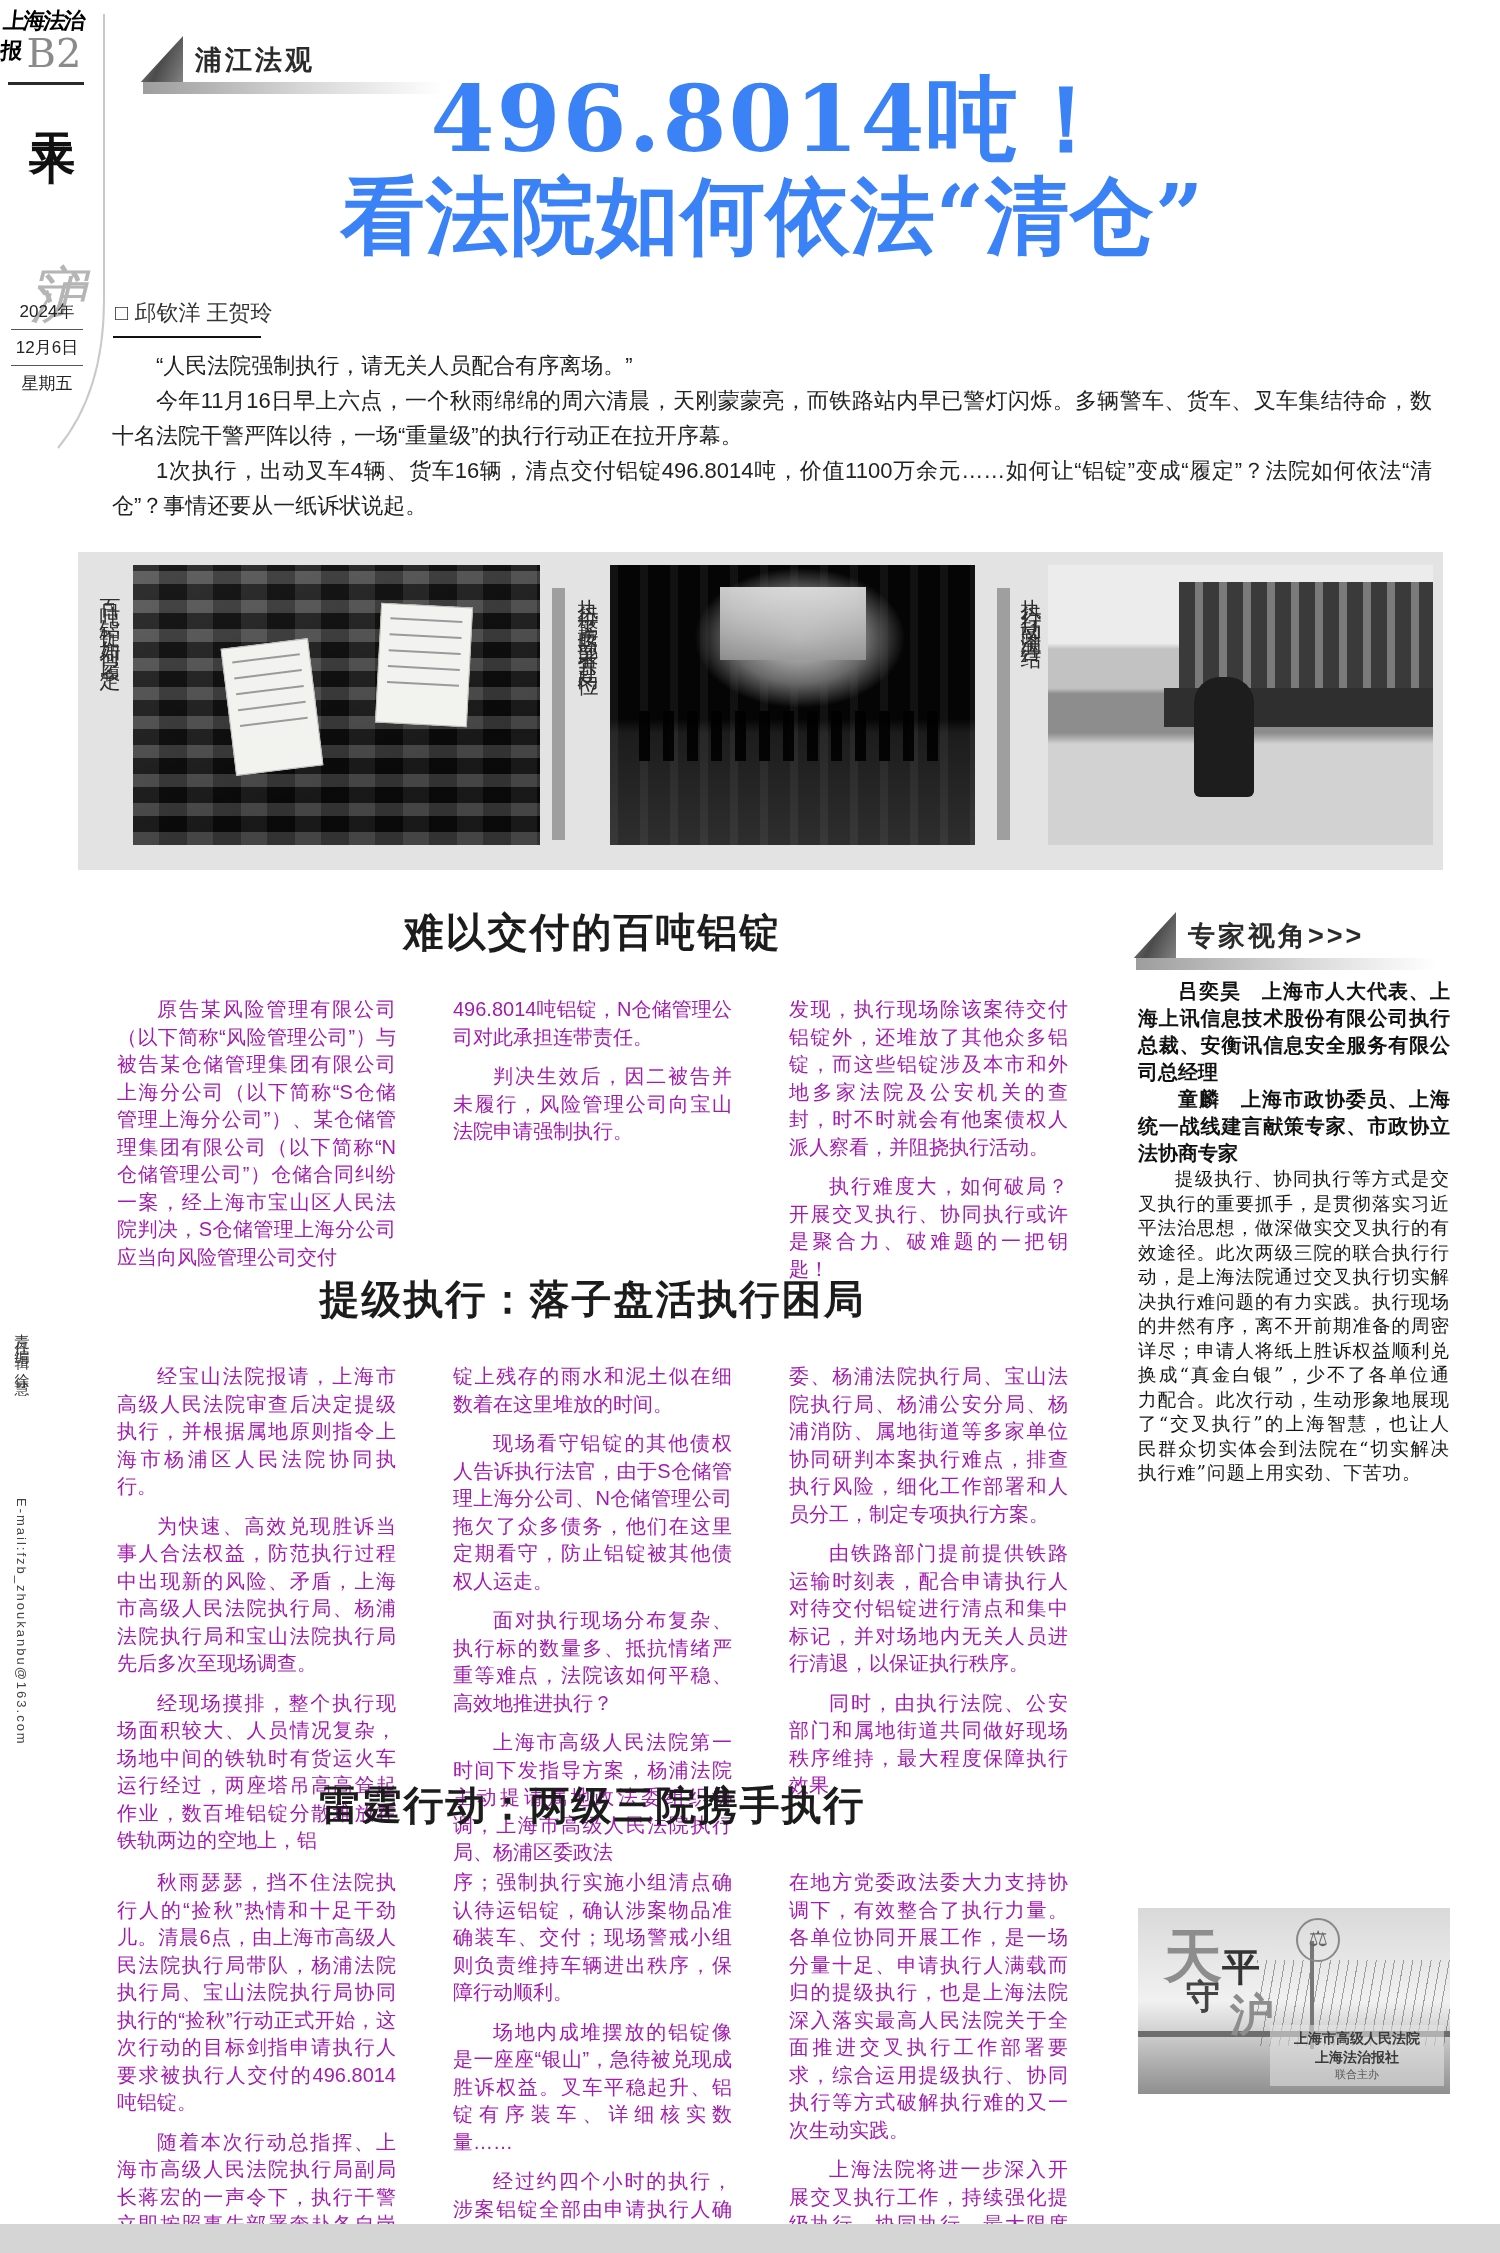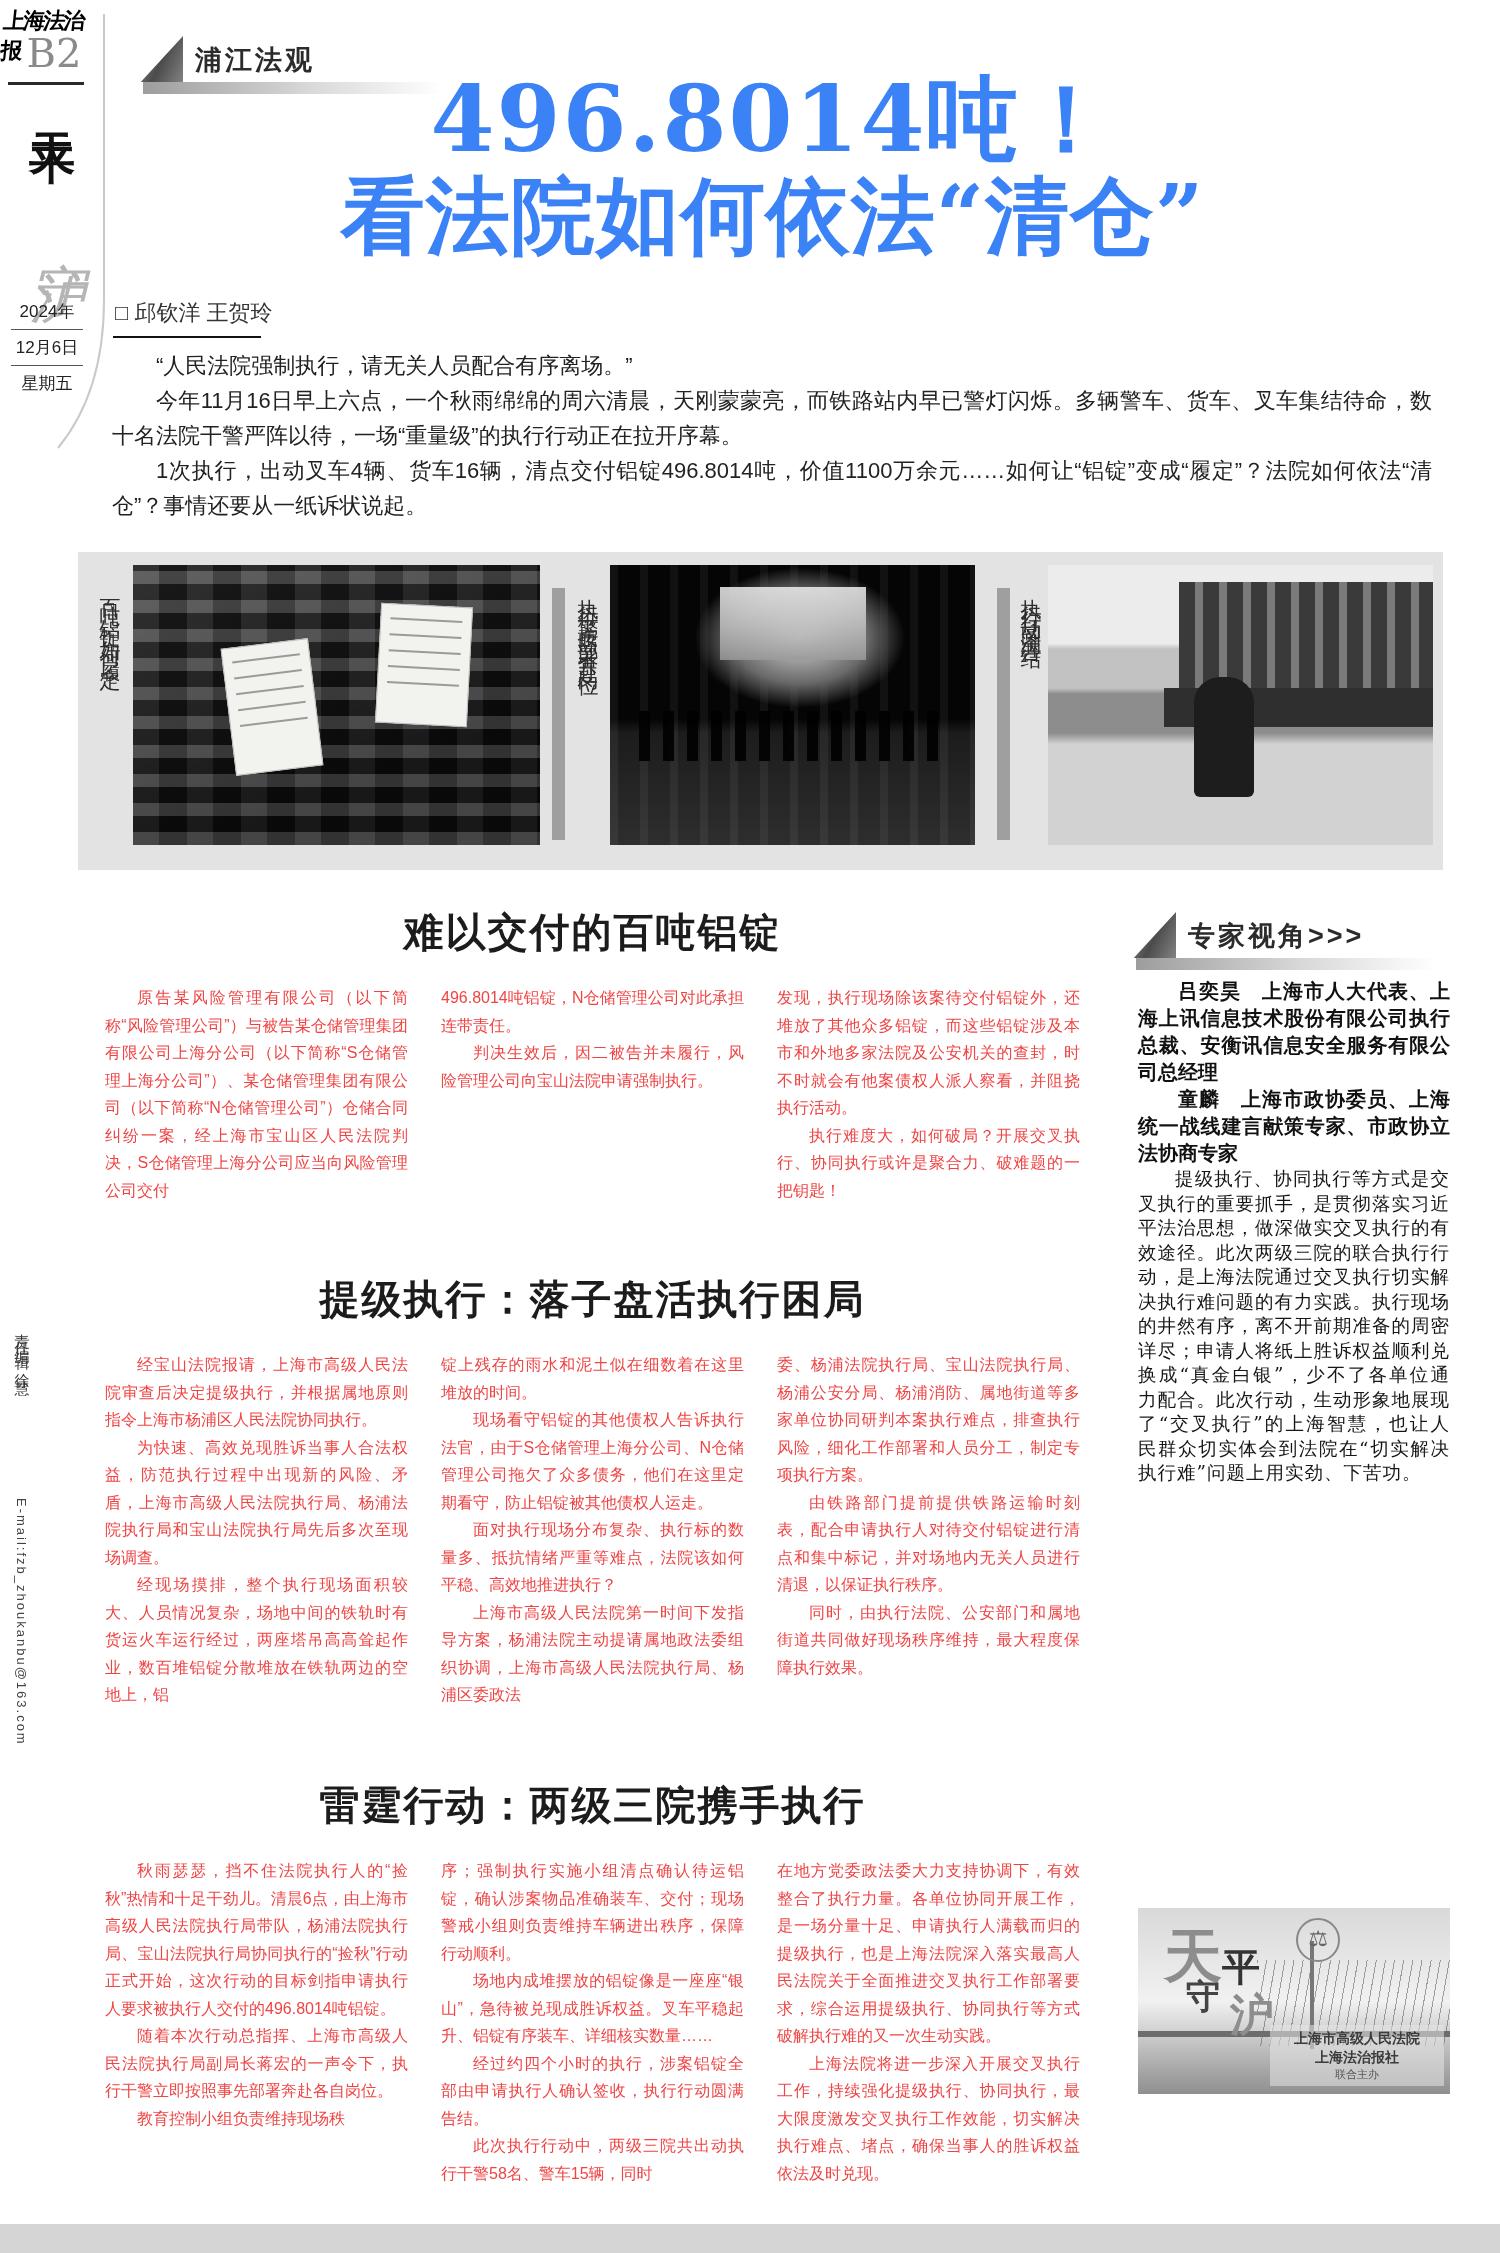--- a/index.html
+++ b/index.html
@@ -75,21 +75,21 @@
                      repeating-linear-gradient(0deg,rgba(255,255,255,.25) 0 8px,rgba(0,0,0,.25) 8px 16px);}
   .truckbed{position:absolute;left:30%;top:44%;width:70%;height:14%;background:#2f2f2f;}
   .worker{position:absolute;left:38%;top:40%;width:60px;height:120px;background:#1d1d1d;
           border-radius:26px 26px 6px 6px;}
 
   
   .story{position:absolute;left:105px;width:975px;}
   .story h2{margin:0 0 24px;text-align:center;font-size:40px;letter-spacing:2px;color:#1c1c1c;}
   .cols{display:flex;gap:33px;}
   .col{width:303px;}
-  .col p{margin:0;font-size:16px;line-height:27.5px;text-align:justify;text-indent:2em;color:#ef4444;}
+  .col p{margin:12px;font-size:20px;line-height:27.5px;text-align:justify;text-indent:2em;color:#a21caf;}
   .col p.noind{text-indent:0;}
 
   
   .expert{left:1138px;top:978px;width:312px;}
   .expert .intro{margin:0;font-size:20px;line-height:27px;font-weight:bold;text-align:justify;
                  text-indent:2em;color:#111;}
   .expert .ebody{margin:0 0 16px;font-family:"DejaVu Serif",serif;font-size:18.5px;line-height:24.5px;
                  letter-spacing:1px;text-align:justify;text-indent:2em;color:#161616;}
 
   

